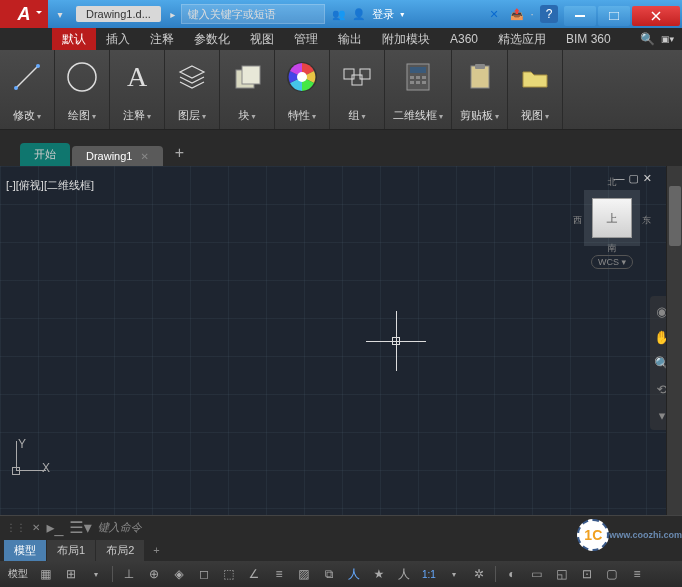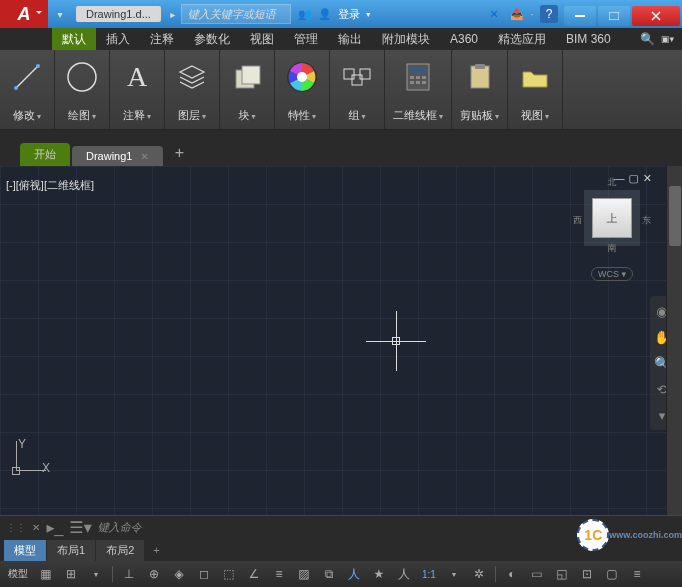--- a/index.html
+++ b/index.html
@@ -6,45 +6,45 @@
 body{width:682px;height:587px;background:#1a2332;overflow:hidden;position:relative}
 .window{width:682px;height:587px;background:#333;display:flex;flex-direction:column}
 
 
 .titlebar{height:28px;background:linear-gradient(#4fa8e8,#2e7fc4);display:flex;align-items:center;font-size:11px;color:#fff}
 .app-logo{width:48px;height:28px;background:#c02020;display:flex;align-items:center;justify-content:center;font-size:18px;font-weight:bold;font-style:italic;color:#fff;position:relative}
 .app-logo::after{content:"";position:absolute;right:6px;top:11px;border:3px solid transparent;border-top:3px solid #fff}
 .qat{display:flex;align-items:center;gap:2px;padding:0 4px}
 .qat-item{width:16px;height:16px;display:flex;align-items:center;justify-content:center;color:#ddd;font-size:10px}
 .doc-tab{background:#d8d8d8;color:#333;padding:2px 10px;font-size:11px;border-radius:2px;margin:0 4px}
-.search-box{background:rgba(255,255,255,0.15);border:1px solid rgba(255,255,255,0.2);height:20px;width:110px;padding:0 6px;font-size:11px;color:#ddd;font-style:italic;display:flex;align-items:center}
+.search-box{background:rgba(255,255,255,0.15);border:1px solid rgba(255,255,255,0.2);height:20px;width:144px;padding:0 6px;font-size:11px;color:#ddd;display:flex;align-items:center}
 .login-area{display:flex;align-items:center;gap:6px;margin:0 8px;font-size:11px}
 .spacer{flex:1}
 .win-controls{display:flex}
 .win-btn{width:32px;height:20px;display:flex;align-items:center;justify-content:center;margin:3px 2px 0 0;border-radius:2px}
 .win-min{background:linear-gradient(#5cb0e8,#3a8cd0)}
 .win-max{background:linear-gradient(#5cb0e8,#3a8cd0)}
 .win-close{background:linear-gradient(#e84545,#c22020);width:48px}
 
 
 .menu-tabs{height:22px;background:#2a2a2a;display:flex;align-items:center;font-size:12px;color:#ccc;padding-left:52px}
 .menu-tab{padding:3px 10px;cursor:pointer}
-.menu-tab.active{background:#4d7c0f;color:#fff}
+.menu-tab.active{background:#b91c1c;color:#fff}
 .menu-extras{margin-left:auto;display:flex;gap:6px;padding-right:8px;align-items:center}
 
 
 .ribbon{height:80px;background:linear-gradient(#4a4a4a,#3a3a3a);display:flex;border-bottom:1px solid #222}
 .ribbon-group{display:flex;flex-direction:column;align-items:center;justify-content:space-between;padding:4px 8px;border-right:1px solid #2a2a2a}
 .ribbon-icon{width:38px;height:38px;display:flex;align-items:center;justify-content:center;font-size:24px;margin-top:4px}
 .ribbon-label{font-size:11px;color:#ddd;padding:2px 0}
 .dd{font-size:8px;color:#aaa;margin-left:2px}
 
 
 .file-tabs{height:24px;background:#2a2a2a;display:flex;align-items:end;padding-left:20px;gap:0}
-.file-tab{padding:4px 14px;font-size:11px;color:#ccc;background:#4d7c0f;border-radius:4px 4px 0 0;margin-right:2px;display:flex;align-items:center;gap:8px}
+.file-tab{padding:4px 14px;font-size:11px;color:#ccc;background:#0f766e;border-radius:4px 4px 0 0;margin-right:2px;display:flex;align-items:center;gap:8px}
 .file-tab.active{background:#5a5a5a;color:#fff}
 .file-tab-close{color:#888;font-size:10px}
 .file-tab-add{padding:4px 10px;color:#aaa}
 
 
 .draw-wrap{flex:1;display:flex;background:#212830;position:relative}
 .draw-area{flex:1;position:relative;background:#1e2530;overflow:hidden}
 .grid{position:absolute;inset:0;background-image:linear-gradient(rgba(100,120,140,0.12) 1px,transparent 1px),linear-gradient(90deg,rgba(100,120,140,0.12) 1px,transparent 1px);background-size:38px 38px}
 .viewport-label{position:absolute;top:12px;left:6px;font-size:11px;color:#ddd}
 .vp-controls{position:absolute;top:6px;right:30px;display:flex;gap:4px;color:#ccc;font-size:11px}
@@ -55,21 +55,21 @@
 .ucs{position:absolute;bottom:40px;left:12px;color:#aaa;font-size:12px}
 .ucs-y{position:absolute;bottom:24px;left:6px}
 .ucs-x{position:absolute;bottom:0;left:30px}
 .ucs-origin{position:absolute;bottom:0;left:0;width:8px;height:8px;border:1px solid #aaa}
 .ucs-line-y{position:absolute;bottom:4px;left:4px;width:1px;height:30px;background:#aaa}
 .ucs-line-x{position:absolute;bottom:4px;left:4px;width:30px;height:1px;background:#aaa}
 
 
 .viewcube-wrap{position:absolute;top:10px;right:35px;width:70px;text-align:center;color:#888;font-size:9px}
 .viewcube{width:40px;height:40px;background:linear-gradient(#f5f5f5,#d0d0d0);border:1px solid #999;margin:10px auto 4px;display:flex;align-items:center;justify-content:center;color:#555;font-size:11px;position:relative;box-shadow:0 0 0 8px rgba(120,130,140,0.25)}
-.wcs{border:1px solid #555;border-radius:8px;padding:1px 6px;display:inline-block;margin-top:12px;font-size:9px}
+.wcs{border:1px solid #555;border-radius:8px;padding:1px 6px;display:inline-block;margin-top:0;font-size:9px}
 
 
 .navbar{position:absolute;right:8px;top:130px;width:24px;background:rgba(60,60,60,0.5);border-radius:4px;display:flex;flex-direction:column;gap:8px;padding:6px 0;align-items:center}
 .nav-item{width:18px;height:18px;color:#888;font-size:13px;display:flex;align-items:center;justify-content:center}
 
 .scrollbar-v{position:absolute;right:0;top:0;bottom:0;width:16px;background:#3a3a3a;border-left:1px solid #222}
 .scroll-thumb-v{width:12px;height:60px;background:#666;margin:20px auto;border-radius:2px}
 
 
 .cmdline{height:24px;background:#2a2a2a;display:flex;align-items:center;padding:0 6px;gap:6px;border-top:1px solid #444}

